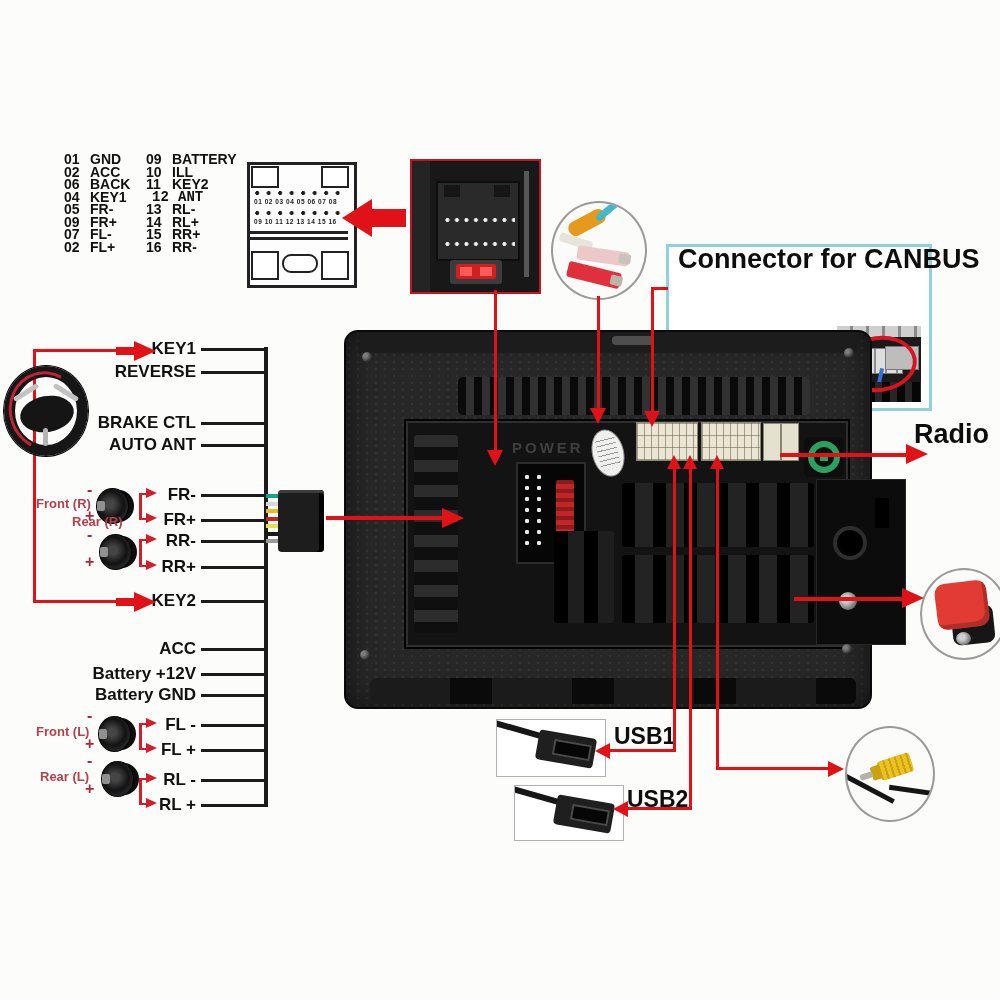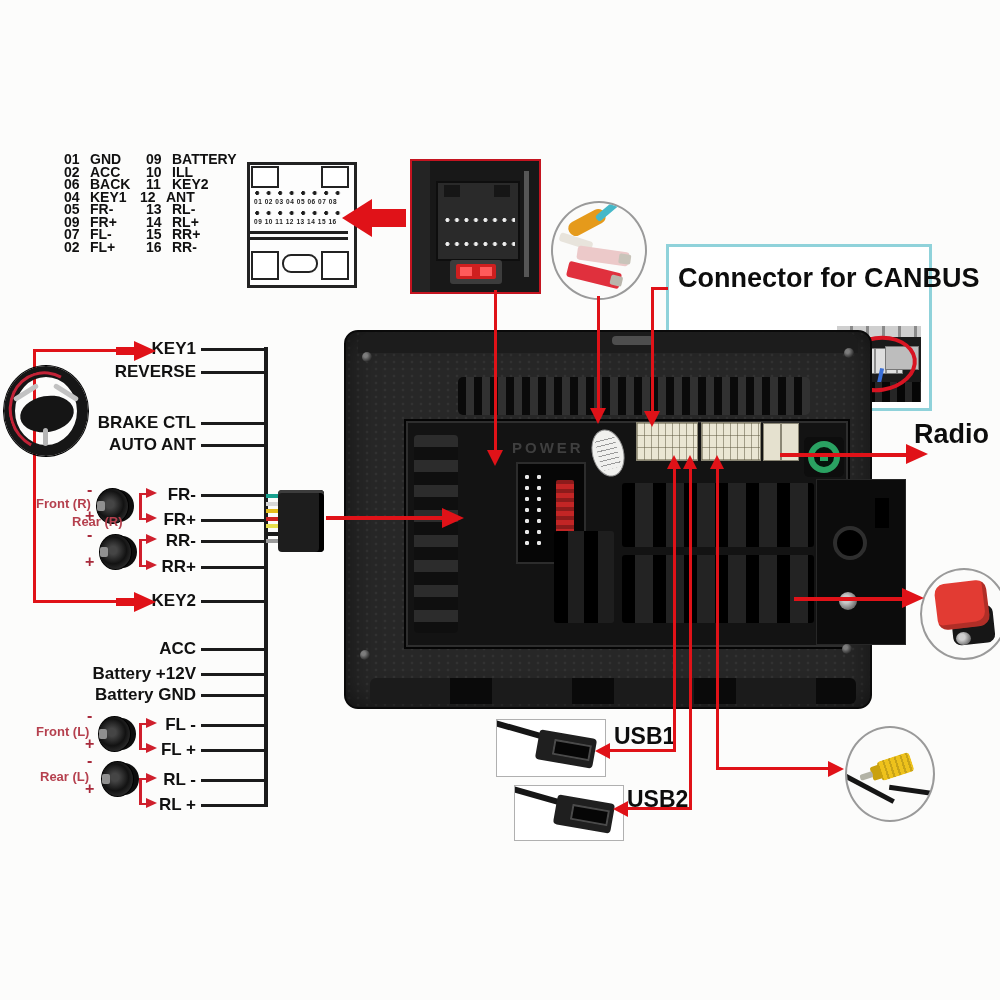--- a/index.html
+++ b/index.html
@@ -70,21 +70,21 @@
     <div class="pinrow" style="left:64px;top:176px;"><span class="pinnum">06</span><span>BACK</span></div>
     <div class="pinrow" style="left:64px;top:188.5px;"><span class="pinnum">04</span><span>KEY1</span></div>
     <div class="pinrow" style="left:64px;top:201px;"><span class="pinnum">05</span><span>FR-</span></div>
     <div class="pinrow" style="left:64px;top:213.5px;"><span class="pinnum">09</span><span>FR+</span></div>
     <div class="pinrow" style="left:64px;top:226px;"><span class="pinnum">07</span><span>FL-</span></div>
     <div class="pinrow" style="left:64px;top:238.5px;"><span class="pinnum">02</span><span>FL+</span></div>
 
     <div class="pinrow" style="left:146px;top:151px;"><span class="pinnum">09</span><span>BATTERY</span></div>
     <div class="pinrow" style="left:146px;top:163.5px;"><span class="pinnum">10</span><span>ILL</span></div>
     <div class="pinrow" style="left:146px;top:176px;"><span class="pinnum">11</span><span>KEY2</span></div>
-    <div class="pinrow" style="left:140px;top:188.5px;"><span class="pinnum">12</span><span>ANT</span></div>
+    <div class="pinrow" style="left:152px;top:188.5px;font-family:Liberation Mono, monospace;"><span class="pinnum">12</span><span>ANT</span></div>
     <div class="pinrow" style="left:146px;top:201px;"><span class="pinnum">13</span><span>RL-</span></div>
     <div class="pinrow" style="left:146px;top:213.5px;"><span class="pinnum">14</span><span>RL+</span></div>
     <div class="pinrow" style="left:146px;top:226px;"><span class="pinnum">15</span><span>RR+</span></div>
     <div class="pinrow" style="left:146px;top:238.5px;"><span class="pinnum">16</span><span>RR-</span></div>
   </div>
 
   <div class="abs" id="conn-diagram">
     <div class="cd-tab" style="left:1px;top:1px;width:24px;height:18px;"></div>
     <div class="cd-tab" style="left:71px;top:1px;width:24px;height:18px;"></div>
     <div class="cd-dots" style="left:5px;top:25px;"></div>
@@ -126,21 +126,21 @@
     <div class="abs" style="left:6px;top:34px;width:34px;height:9px;background:#e8e4dc;border-radius:3px;transform:rotate(18deg);"></div>
     <div class="abs" style="left:24px;top:46px;width:52px;height:14px;background:#ecc9c9;border-radius:3px;transform:rotate(8deg);">
       <div class="abs" style="left:42px;top:2px;width:12px;height:10px;background:#c9c4ba;border-radius:2px;"></div>
     </div>
     <div class="abs" style="left:14px;top:64px;width:54px;height:16px;background:#e0303d;border-radius:3px;transform:rotate(14deg);">
       <div class="abs" style="left:44px;top:3px;width:12px;height:10px;background:#b9b5ab;border-radius:2px;"></div>
     </div>
   </div>
 
   <div class="abs" style="left:666px;top:244px;width:260px;height:161px;border:3px solid #8fd2da;background:#ffffff;"></div>
-  <div class="title" style="left:678px;top:263px;font-size:27px;">Connector for CANBUS</div>
+  <div class="title" style="left:678px;top:244px;font-size:27px;">Connector for CANBUS</div>
   <div class="warn" style="left:688px;top:356px;">
     <div class="t-out"></div>
       <div class="t-in"></div>
     <div class="excl">!</div>
   </div>
   <div class="warn" style="left:734px;top:356px;">
     <div class="t-out"></div>
       <div class="t-in"></div>
     <div class="excl">!</div>
   </div>

